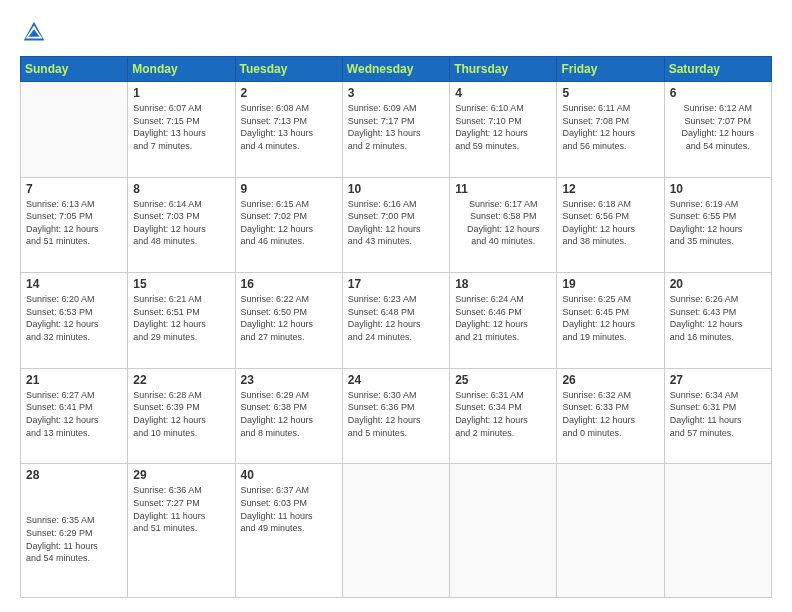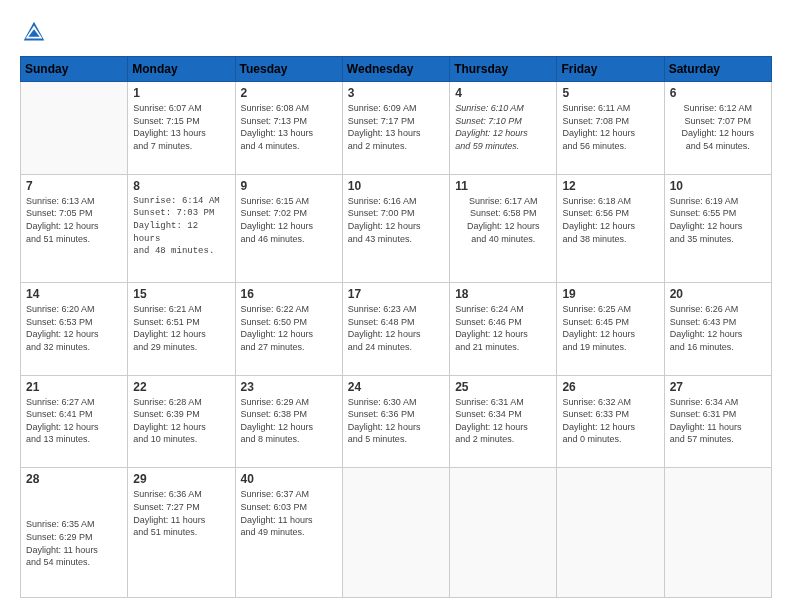--- a/index.html
+++ b/index.html
@@ -62,21 +62,21 @@
     }
     .calendar {
       flex: 1;
       border: 1px solid #ccc;
       border-collapse: collapse;
       width: 100%;
       table-layout: fixed;
     }
     .calendar th {
       background: #1a6abf;
-      color: #000000;
+      color: #bef264;
       font-size: 12px;
       font-weight: bold;
       padding: 5px 4px;
       border: 1px solid #1557a0;
       text-align: left;
     }
     .calendar td {
       border: 1px solid #ccc;
       vertical-align: top;
       padding: 4px 5px;
@@ -155,21 +155,21 @@
           </td>
           <td>
             <span class="day-num">3</span>
             <div class="day-info" style="white-space: pre-line;">Sunrise: 6:09 AM
 Sunset: 7:17 PM
 Daylight: 13 hours
 and 2 minutes.</div>
           </td>
           <td>
             <span class="day-num">4</span>
-            <div class="day-info" style="white-space: pre-line; font-style: italic;">Sunrise: 6:10 AM
+            <div class="day-info" style="white-space: pre-line;">Sunrise: 6:10 AM
 Sunset: 7:10 PM
 Daylight: 12 hours
 and 59 minutes.</div>
           </td>
           <td>
             <span class="day-num">5</span>
             <div class="day-info" style="white-space: pre-line;">Sunrise: 6:11 AM
 Sunset: 7:08 PM
 Daylight: 12 hours
 and 56 minutes.</div>
@@ -185,21 +185,21 @@
         <tr>
           <td>
             <span class="day-num">7</span>
             <div class="day-info" style="white-space: pre-line;">Sunrise: 6:13 AM
 Sunset: 7:05 PM
 Daylight: 12 hours
 and 51 minutes.</div>
           </td>
           <td>
             <span class="day-num">8</span>
-            <div class="day-info" style="white-space: pre-line; font-family: Liberation Mono, monospace;">Sunrise: 6:14 AM
+            <div class="day-info" style="white-space: pre-line;">Sunrise: 6:14 AM
 Sunset: 7:03 PM
 Daylight: 12 hours
 and 48 minutes.</div>
           </td>
           <td>
             <span class="day-num">9</span>
             <div class="day-info" style="white-space: pre-line;">Sunrise: 6:15 AM
 Sunset: 7:02 PM
 Daylight: 12 hours
 and 46 minutes.</div>

